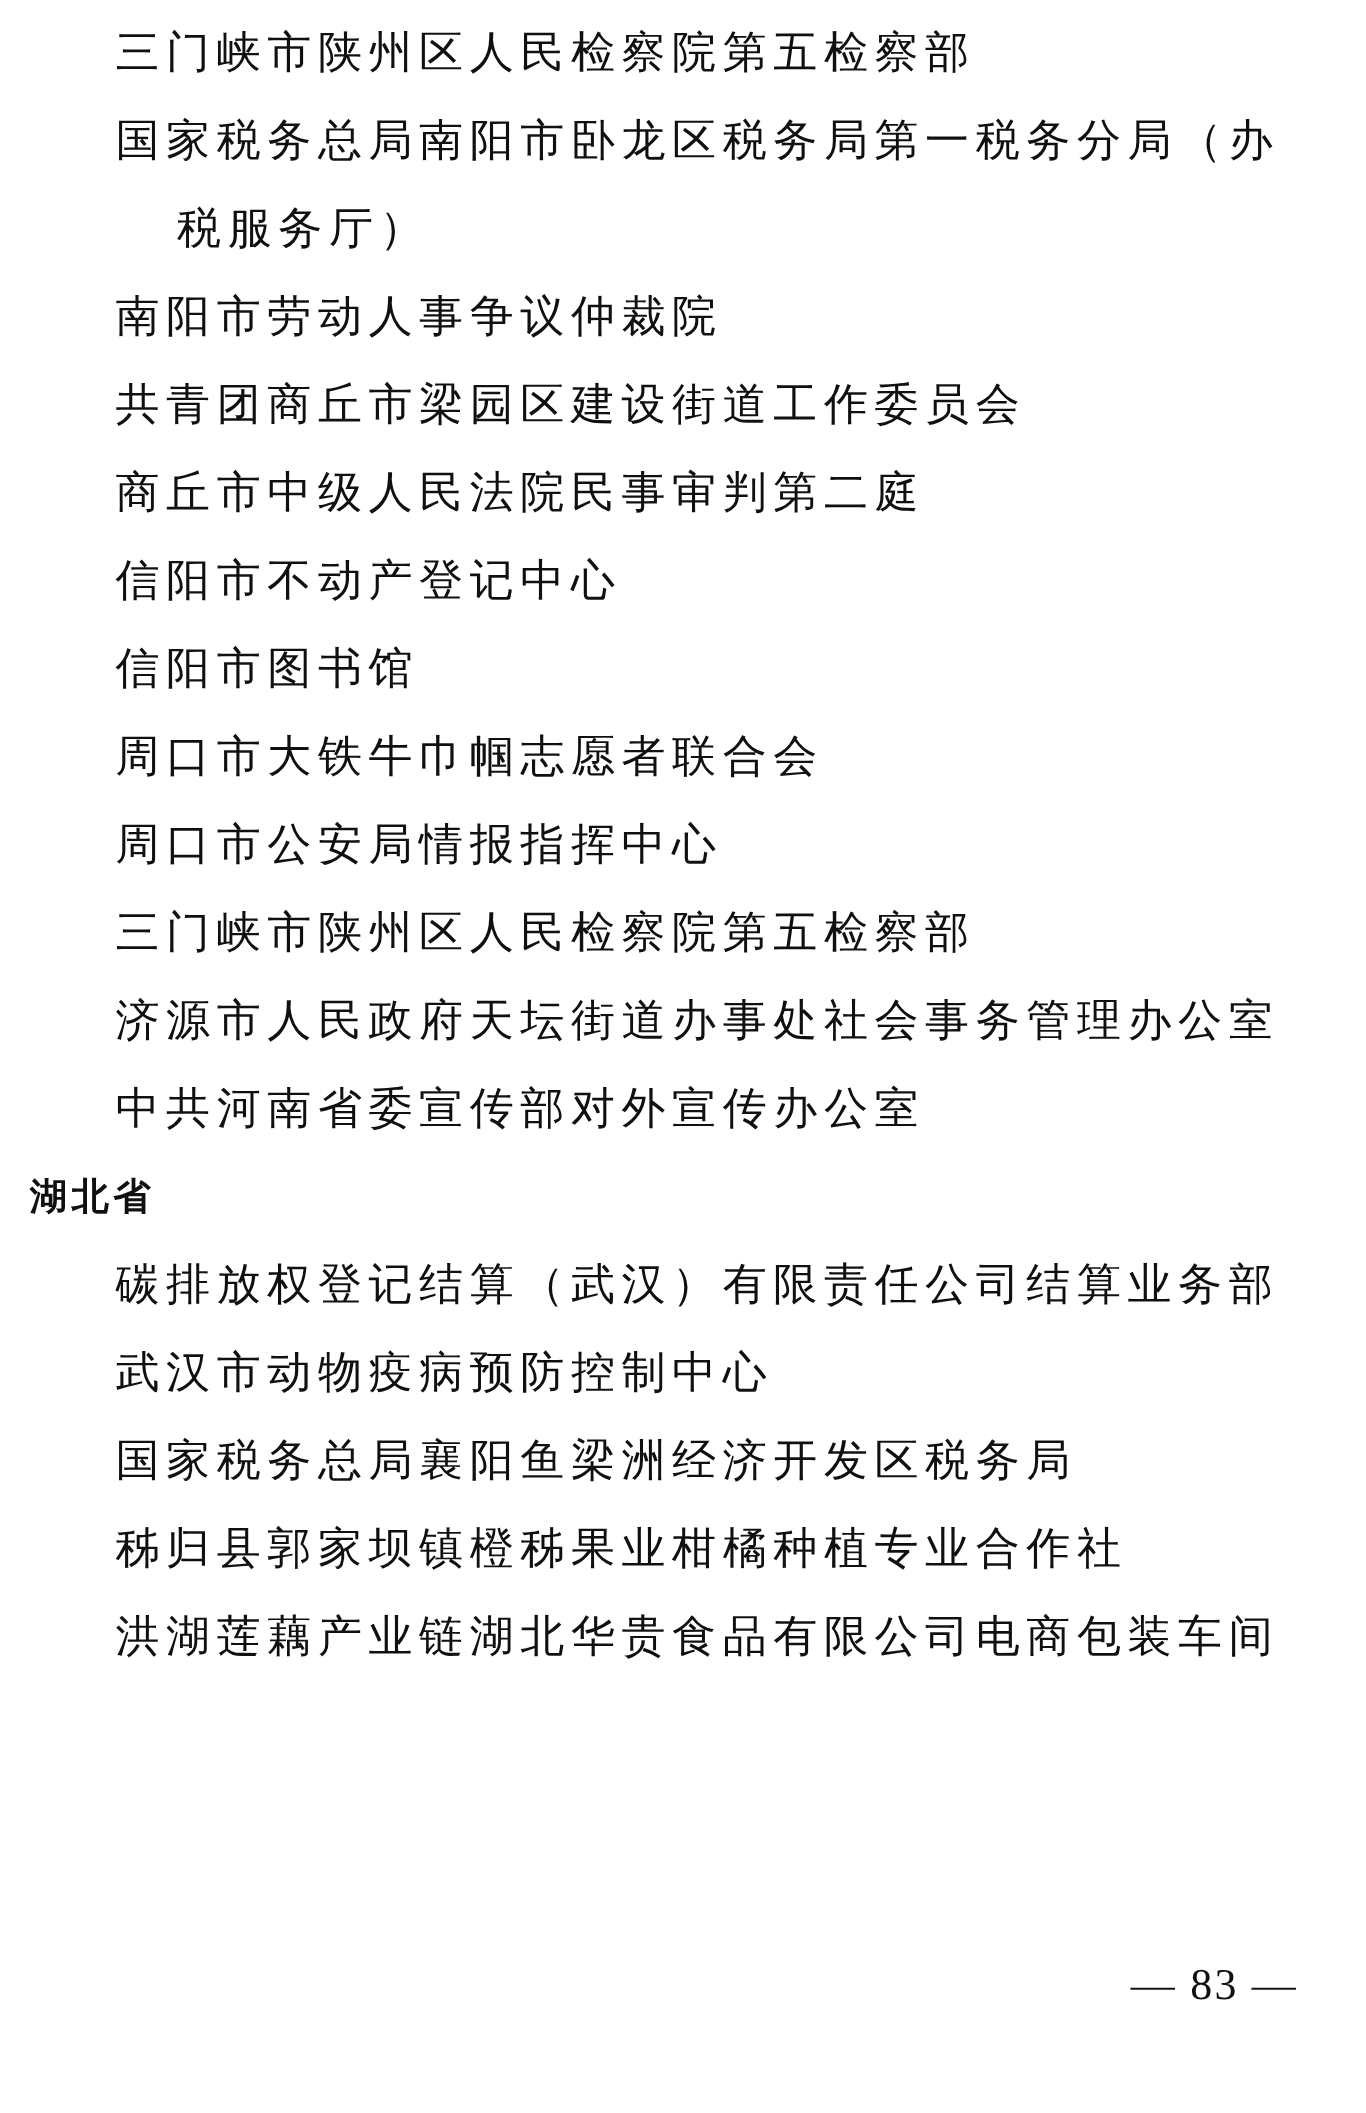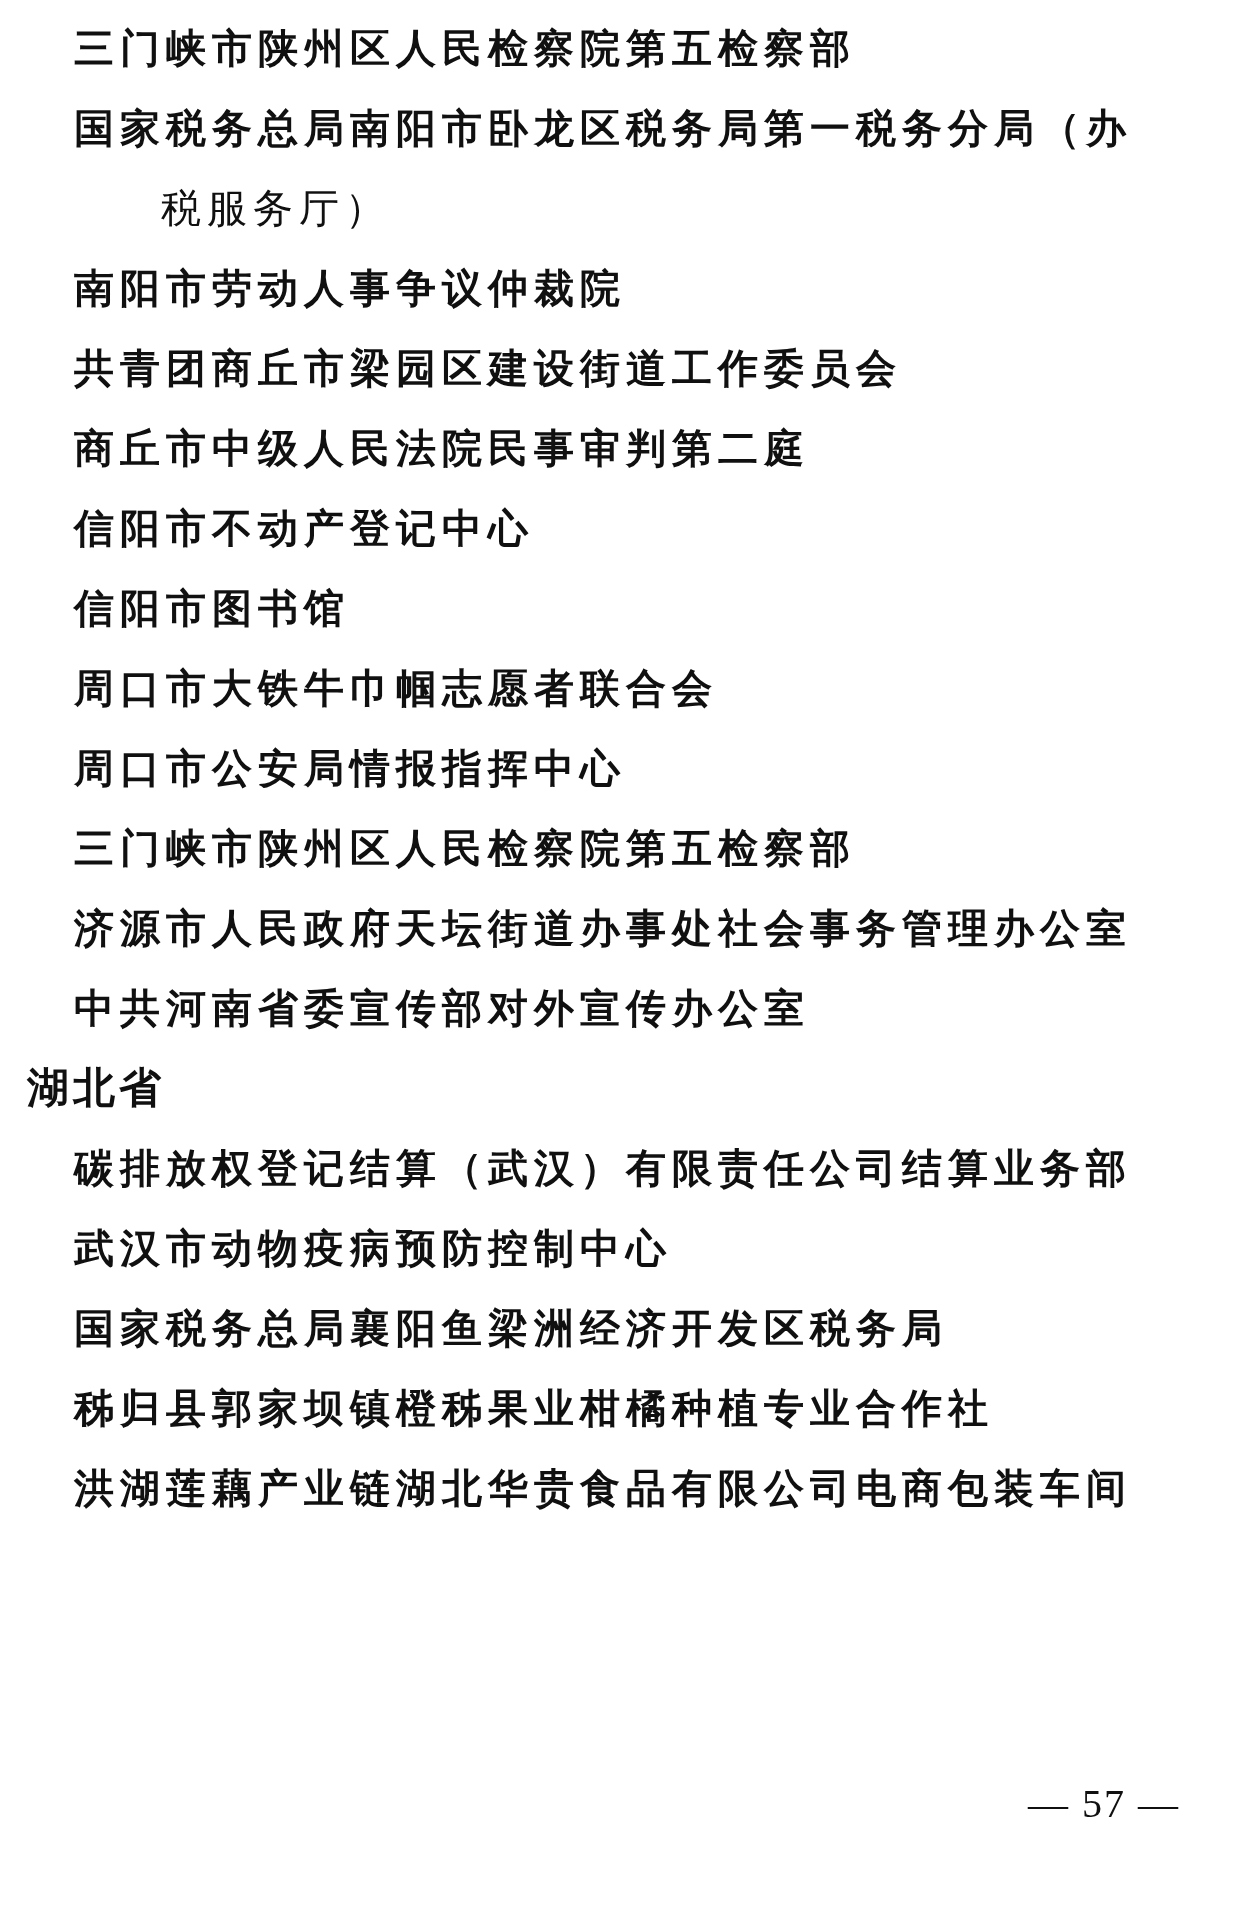--- a/index.html
+++ b/index.html
@@ -24,31 +24,30 @@
     width: 100%;
   }
   .line {
     height: 80px;
     line-height: 80px;
     font-size: 40px;
     letter-spacing: 6px;
     white-space: nowrap;
   }
   .line.item {
-    padding-left: 74px;
-    font-weight: bold;
+    padding-left: 105px;
   }
   .line.cont {
     padding-left: 161px;
   }
   .line.section {
     padding-left: 27px;
     font-family: "DejaVu Sans", "Liberation Sans", sans-serif;
     font-weight: bold;
-    font-size: 42px;
+    font-size: 34px;
     letter-spacing: 4px;
   }
   .page-number {
     position: absolute;
     top: 1782px;
     right: 62px;
     font-size: 40px;
     line-height: 44px;
     letter-spacing: 2px;
     font-family: "Liberation Serif", "DejaVu Serif", serif;
@@ -72,14 +71,14 @@
       <div class="line item">三门峡市陕州区人民检察院第五检察部</div>
       <div class="line item">济源市人民政府天坛街道办事处社会事务管理办公室</div>
       <div class="line item">中共河南省委宣传部对外宣传办公室</div>
       <div class="line section">湖北省</div>
       <div class="line item">碳排放权登记结算（武汉）有限责任公司结算业务部</div>
       <div class="line item">武汉市动物疫病预防控制中心</div>
       <div class="line item">国家税务总局襄阳鱼梁洲经济开发区税务局</div>
       <div class="line item">秭归县郭家坝镇橙秭果业柑橘种植专业合作社</div>
       <div class="line item">洪湖莲藕产业链湖北华贵食品有限公司电商包装车间</div>
     </div>
-  <div class="page-number">— 57 —</div>
+  <div class="page-number">— 83 —</div>
 </div>
 
 </body></html>

